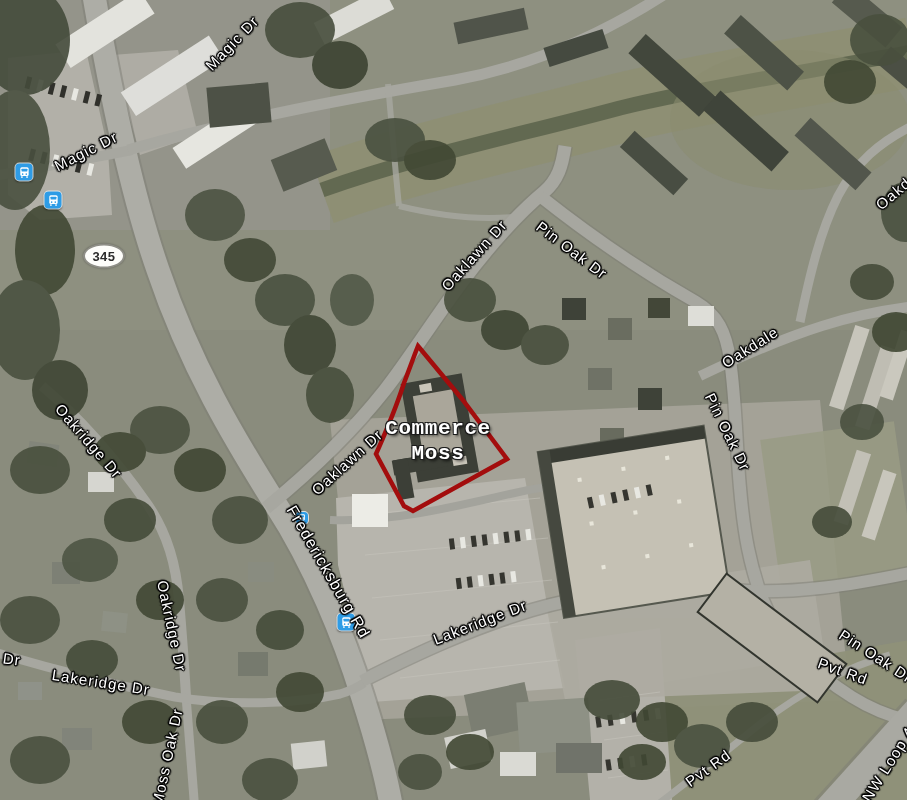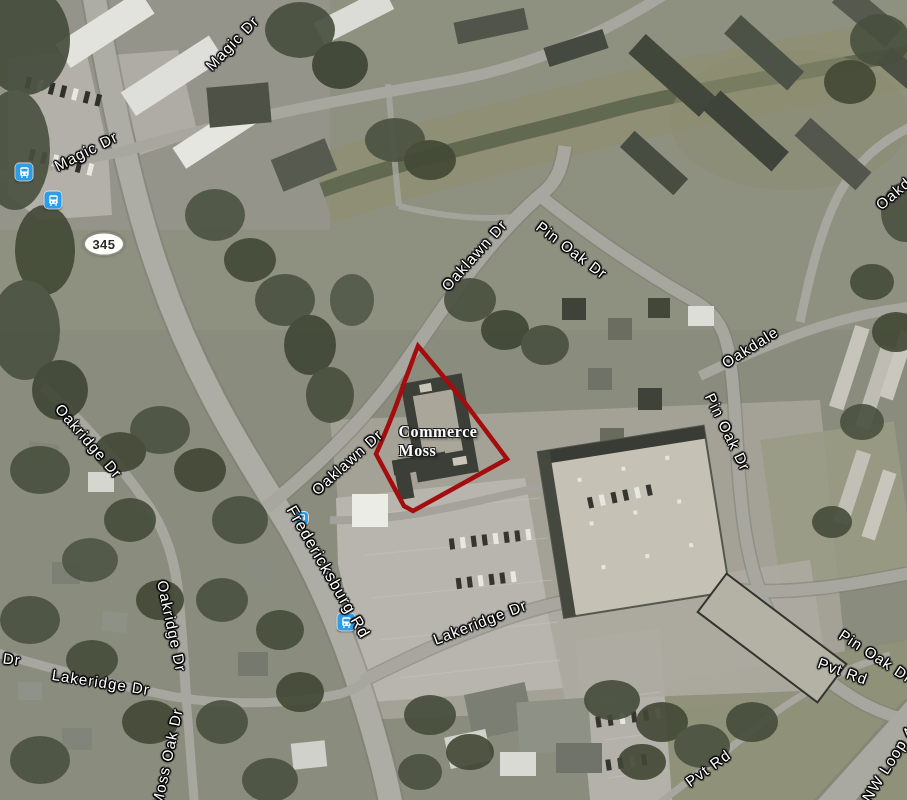--- a/index.html
+++ b/index.html
@@ -29,22 +29,22 @@
   .route-badge{
     position:absolute;transform:translate(-50%,-50%);
     width:38px;height:21px;background:#fdfdfa;
     border:2px solid #8e8e86;border-radius:50%;
     display:flex;align-items:center;justify-content:center;
     font-size:13px;font-weight:700;color:#2b2b2b;letter-spacing:.5px;
     box-shadow:0 0 2px rgba(0,0,0,.35);
   }
   .parcel-label{
     position:absolute;transform:translate(-50%,-50%);
-    font-family:Liberation Serif, serif;
-    font-size:16px;font-weight:700;line-height:1.2;text-align:left;
+    font-family:Liberation Mono, monospace;
+    font-size:21px;font-weight:700;line-height:1.2;text-align:center;
     color:#fff;letter-spacing:.6px;white-space:nowrap;
     text-shadow:1px 1px 0 #1c1c1c,-1px -1px 0 #1c1c1c,1px -1px 0 #1c1c1c,
                 -1px 1px 0 #1c1c1c,2px 2px 3px rgba(0,0,0,.75);
   }
 </style>
 </head>
 <body>
 
 <div id="map-canvas">
 
@@ -355,14 +355,14 @@
       <div class="street-label" style="left: 101px; top: 682px; transform: translate(-50%, -50%) rotate(9deg);">Lakeridge Dr</div>
       <div class="street-label" style="left: 12px; top: 659px; transform: translate(-50%, -50%) rotate(8deg);">Dr</div>
       <div class="street-label" style="left: 167px; top: 757px; transform: translate(-50%, -50%) rotate(-78deg);">Moss Oak Dr</div>
       <div class="street-label" style="left: 480px; top: 622px; transform: translate(-50%, -50%) rotate(-21deg);">Lakeridge Dr</div>
       <div class="street-label" style="left: 843px; top: 671px; transform: translate(-50%, -50%) rotate(20deg);">Pvt Rd</div>
       <div class="street-label" style="left: 876px; top: 656px; transform: translate(-50%, -50%) rotate(33deg);">Pin Oak Dr</div>
       <div class="street-label" style="left: 888px; top: 764px; transform: translate(-50%, -50%) rotate(-58deg);">NW Loop 4</div>
       <div class="street-label" style="left: 708px; top: 768px; transform: translate(-50%, -50%) rotate(-36deg);">Pvt Rd</div>
     </div>
 
-  <div class="route-badge" id="route-badge" style="left: 104px; top: 244px;">345</div>
+  <div class="route-badge" id="route-badge" style="left: 104px; top: 256px;">345</div>
 </div>
 
 </body></html>

